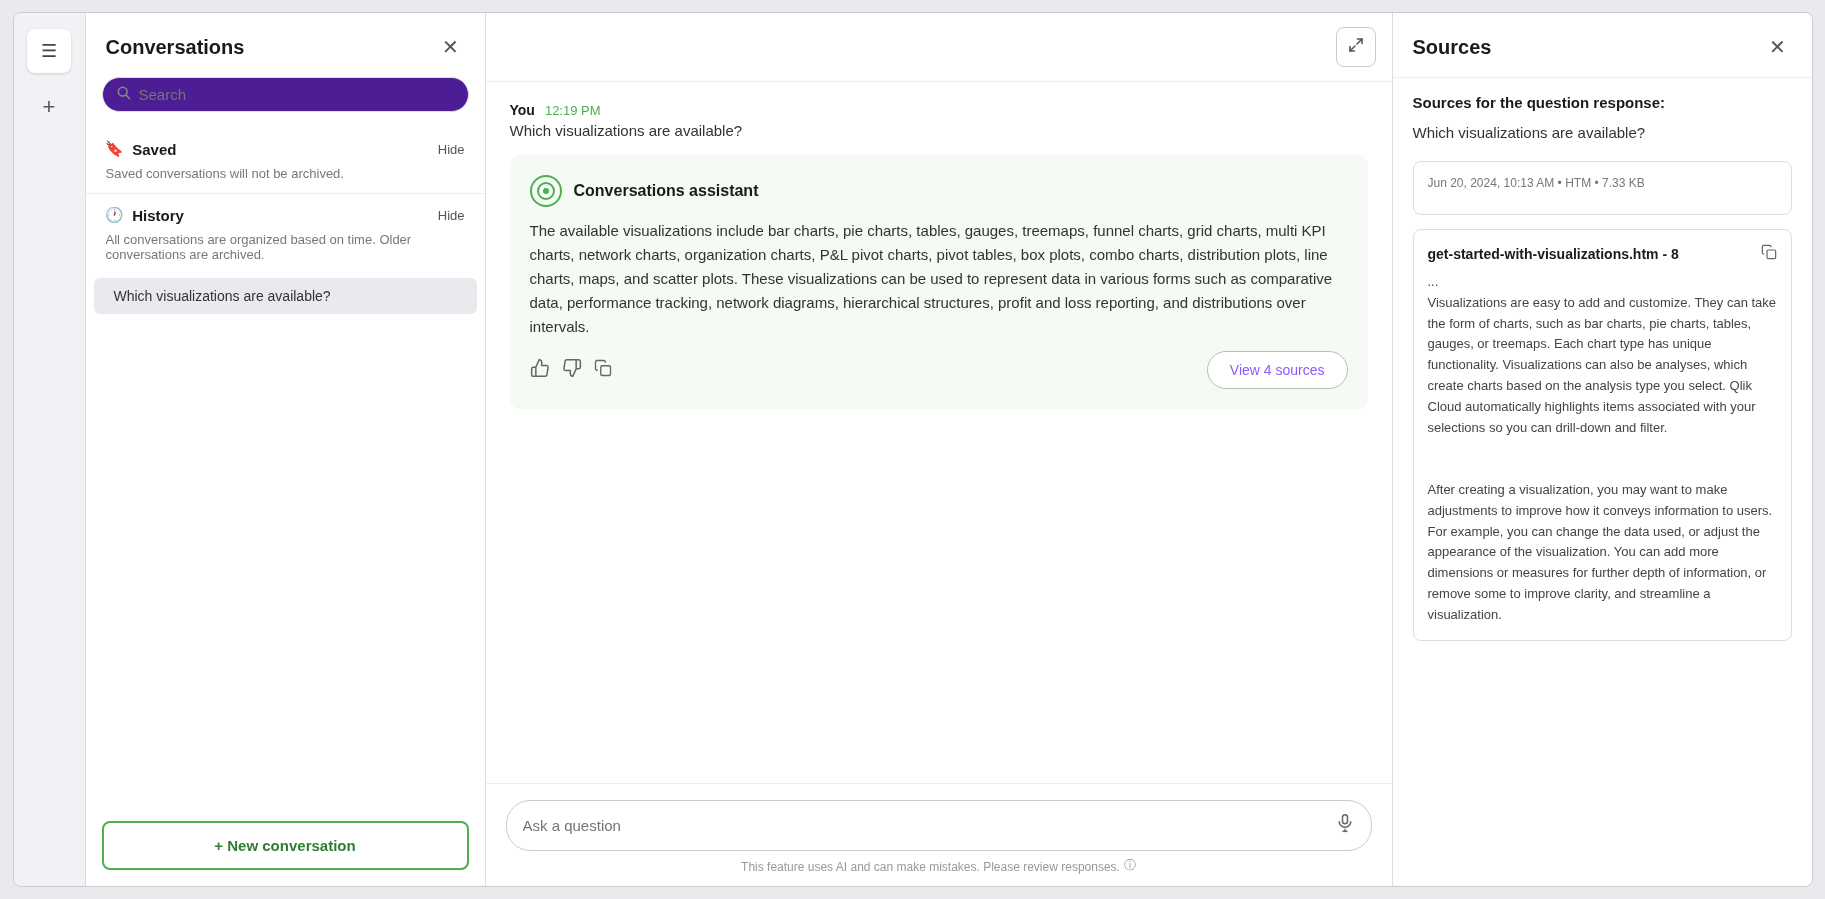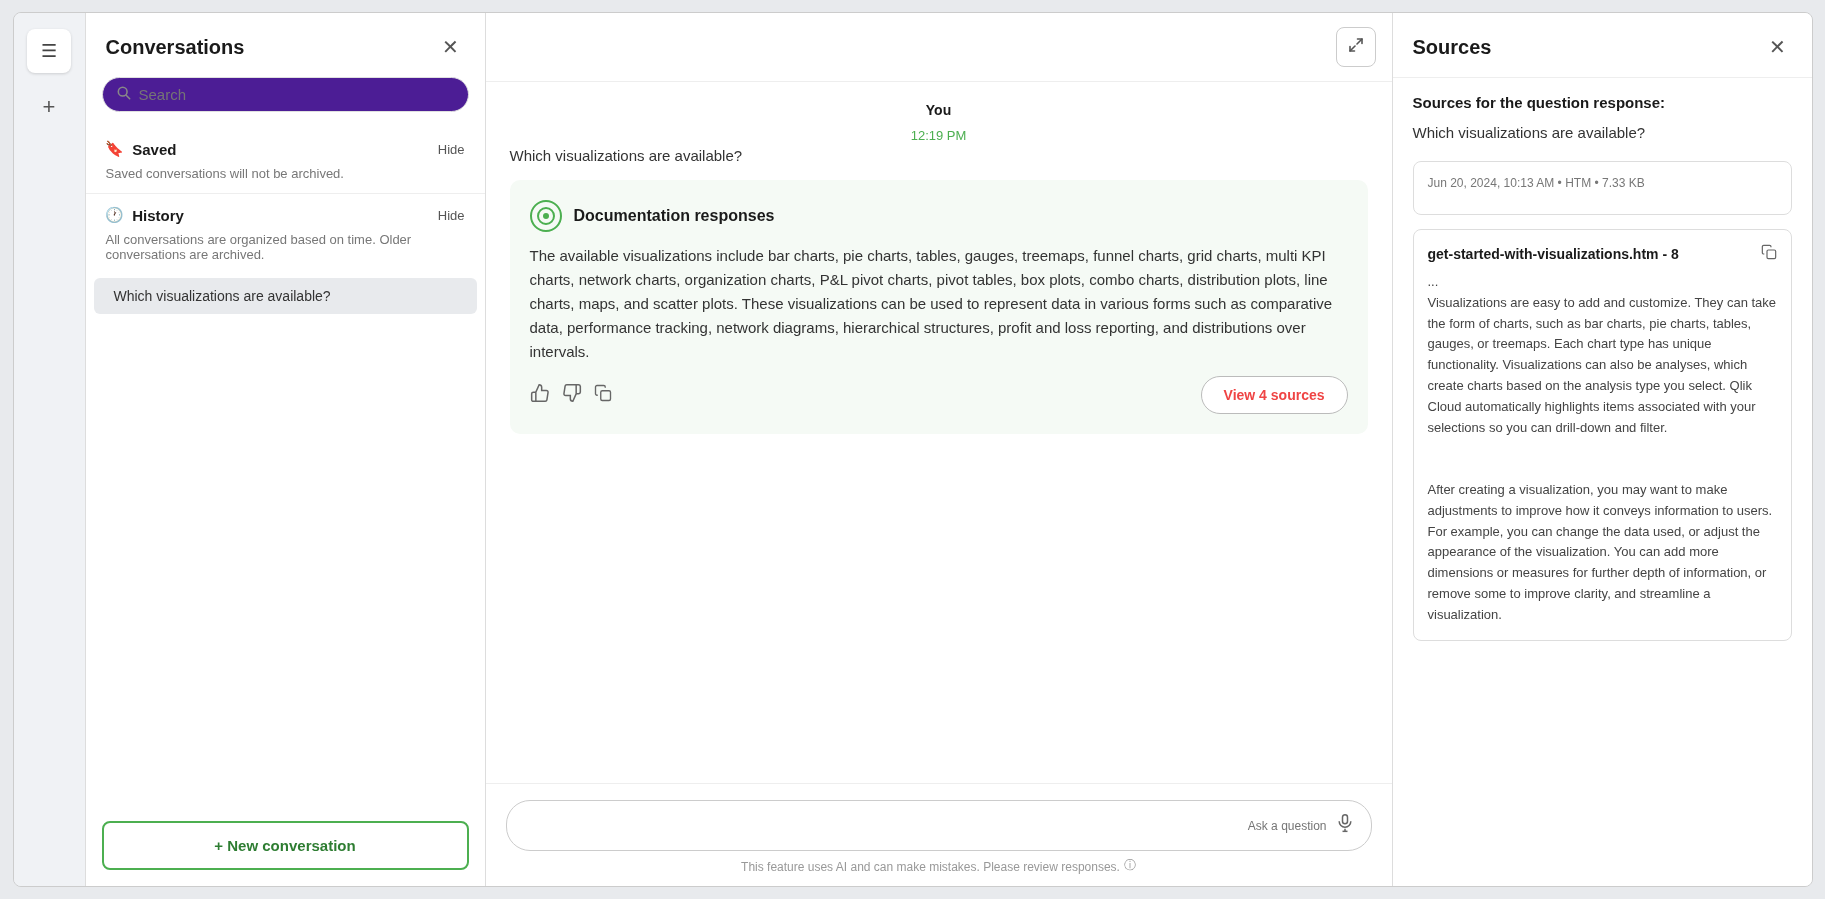--- a/index.html
+++ b/index.html
@@ -208,21 +208,20 @@
     .user-message {
       display: flex;
       flex-direction: column;
       gap: 4px;
     }
     .user-meta {
       display: flex;
       align-items: center;
       gap: 10px;
       font-size: 14px;
-      flex-direction: column;
     }
     .user-name {
       font-weight: 600;
       color: #1a1a1a;
     }
     .user-time {
       color: #4CAF50;
       font-size: 13px;
     }
     .user-text {
@@ -279,43 +278,42 @@
       font-size: 18px;
       color: #666;
     }
     .view-sources-btn {
       padding: 10px 22px;
       background: white;
       border: 1px solid #bbb;
       border-radius: 20px;
       cursor: pointer;
       font-size: 14px;
-      font-weight: 700;
-      color: #ef4444;
+      font-weight: 400;
+      color: #8b5cf6;
     }
     .chat-input-area {
       border-top: 1px solid #eee;
       padding: 16px 20px 8px 20px;
     }
     .chat-input-wrapper {
       display: flex;
       align-items: center;
       border: 1px solid #ccc;
       border-radius: 24px;
       padding: 12px 16px;
       background: white;
       gap: 8px;
     }
     .chat-input {
       flex: 1;
       border: none;
       outline: none;
-      font-size: 12px;
+      font-size: 15px;
       color: #888;
-      text-align: right;
     }
     .mic-btn {
       background: none;
       border: none;
       cursor: pointer;
       font-size: 20px;
       color: #555;
     }
     .ai-disclaimer {
       text-align: center;
@@ -511,21 +509,21 @@
       </div>
 
       <div class="assistant-message">
         <div class="assistant-header">
           <div class="assistant-icon">
             <svg width="18" height="18" viewBox="0 0 18 18" fill="none">
               <circle cx="9" cy="9" r="8" stroke="#4CAF50" stroke-width="2"></circle>
               <circle cx="9" cy="9" r="3" fill="#4CAF50"></circle>
             </svg>
           </div>
-          <span class="assistant-name">Documentation responses</span>
+          <span class="assistant-name">Conversations assistant</span>
         </div>
         <p class="assistant-text">The available visualizations include bar charts, pie charts, tables, gauges, treemaps, funnel charts, grid charts, multi KPI charts, network charts, organization charts, P&amp;L pivot charts, pivot tables, box plots, combo charts, distribution plots, line charts, maps, and scatter plots. These visualizations can be used to represent data in various forms such as comparative data, performance tracking, network diagrams, hierarchical structures, profit and loss reporting, and distributions over intervals.</p>
         <div class="assistant-actions">
           <div class="feedback-btns">
             <button class="feedback-btn">
               <span>
                 <svg width="20" height="20" viewBox="0 0 24 24" fill="none" stroke="#666" stroke-width="1.8">
                   <path d="M14 9V5a3 3 0 0 0-3-3l-4 9v11h11.28a2 2 0 0 0 2-1.7l1.38-9a2 2 0 0 0-2-2.3H14z"></path>
                   <path d="M7 22H4a2 2 0 0 1-2-2v-7a2 2 0 0 1 2-2h3"></path>
                 </svg>

